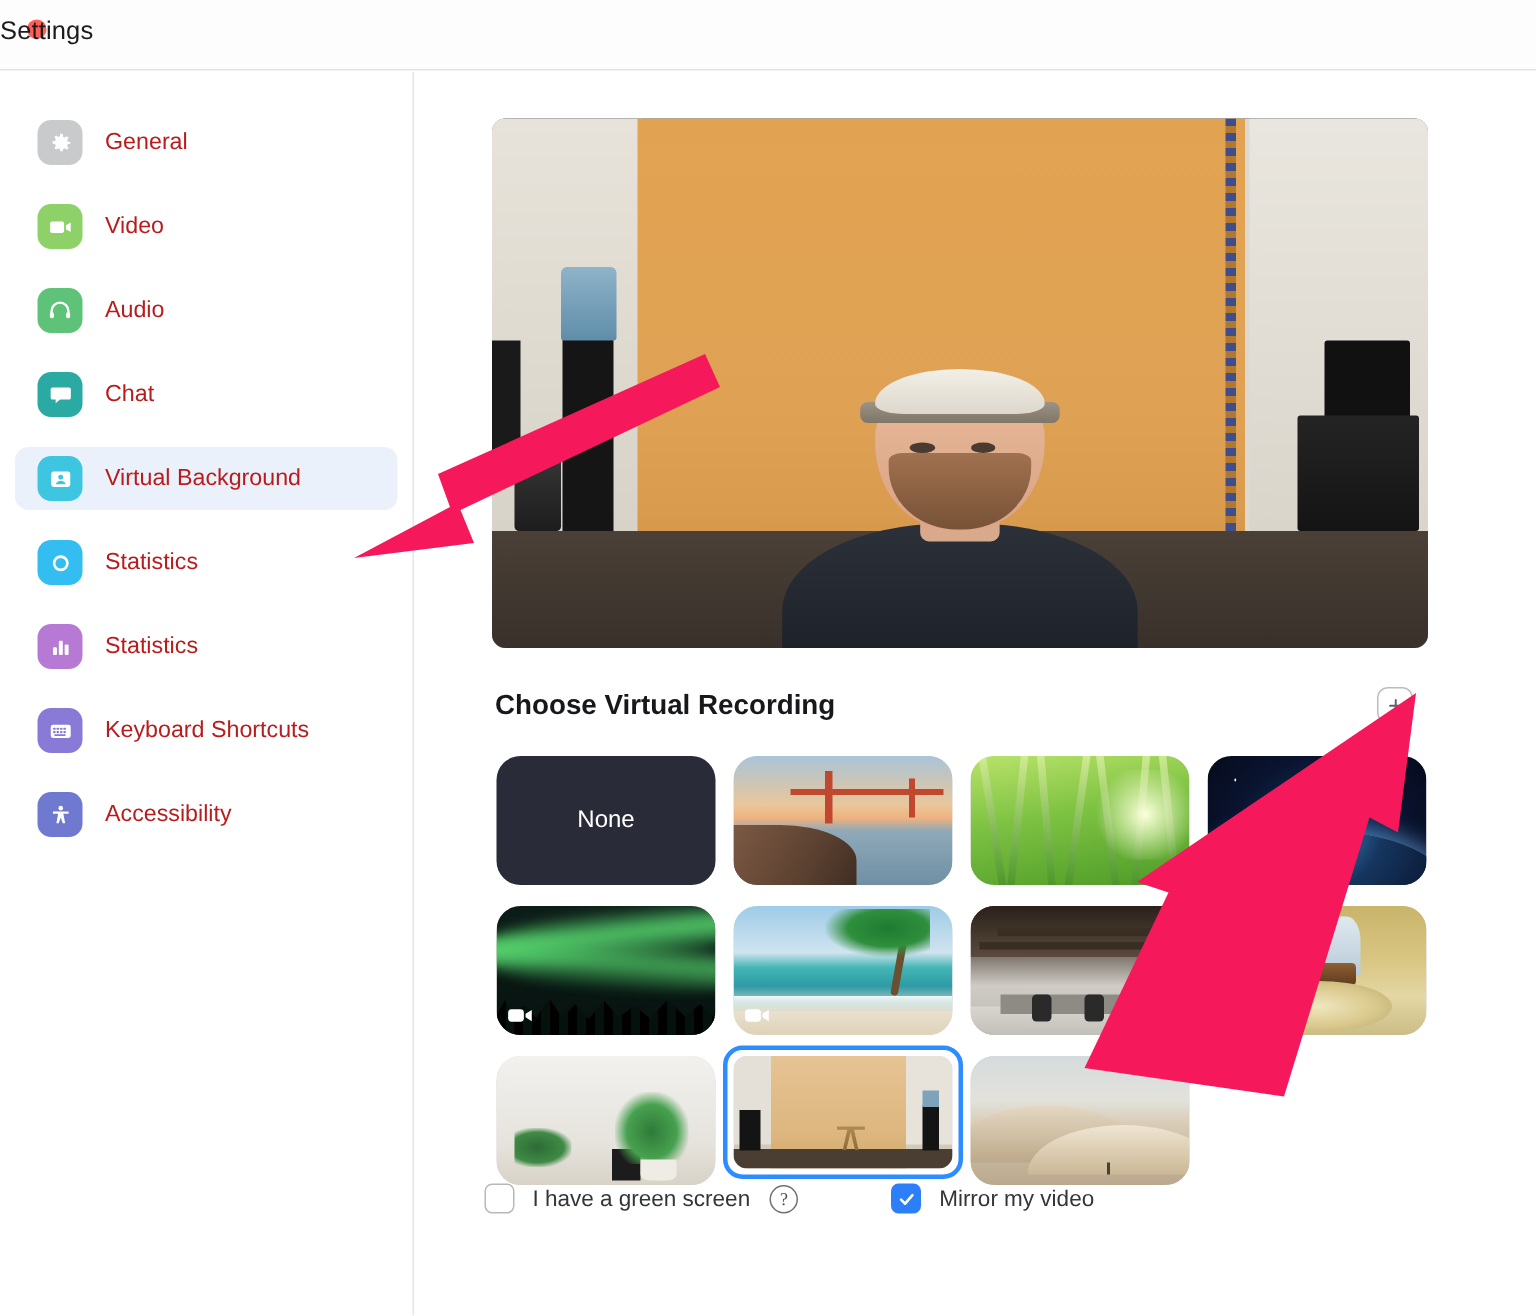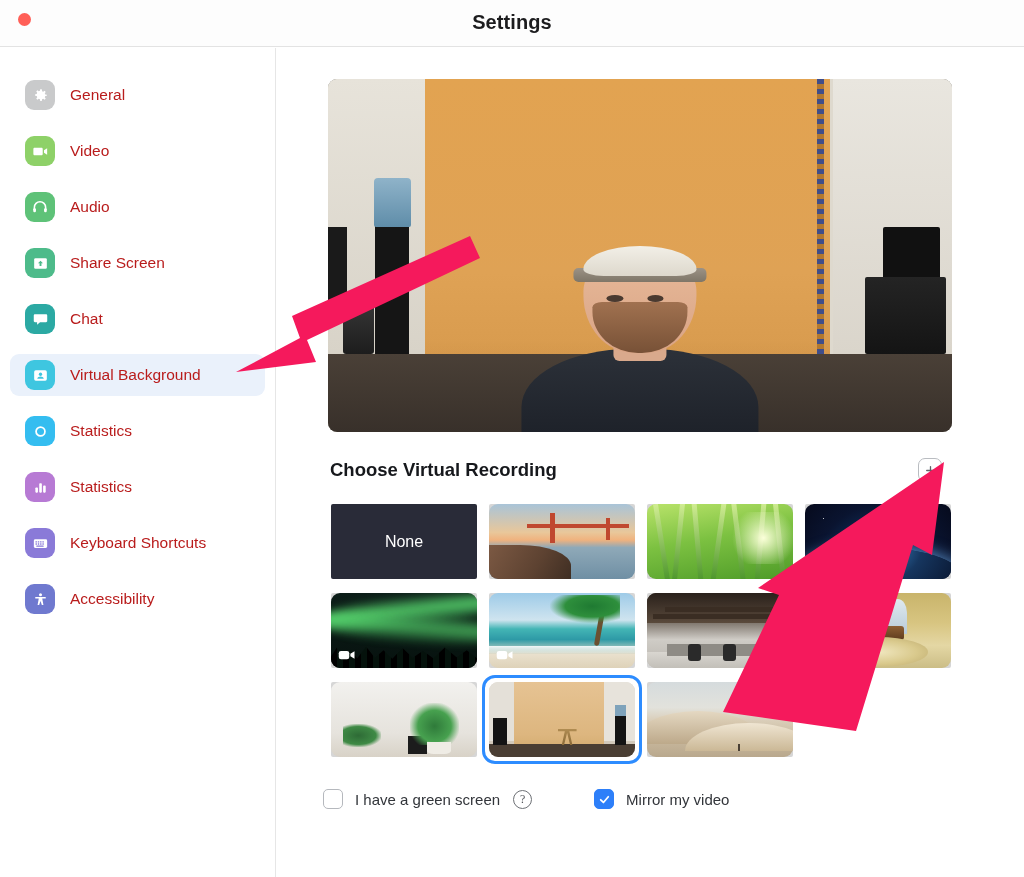--- a/index.html
+++ b/index.html
@@ -16,21 +16,21 @@
     position: absolute; left: 0; top: 0; width: 1024px; height: 47px;
     background: #fdfdfd; border-bottom: 1px solid #e3e3e3;
   }
   .traffic {
     position: absolute; left: 18px; top: 13px;
     width: 13px; height: 13px; border-radius: 50%;
     background: #ff5f57;
   }
   .win-title {
     position: absolute; left: 0; top: 11px; width: 1024px;
-    text-align: center; font-size: 20px; font-weight: bold; color: #1c1c1e;
+    font-size: 17px; font-weight: normal; color: #1c1c1e;
     letter-spacing: .1px;
   }
 
   
   .sidebar {
     position: absolute; left: 0; top: 48px; width: 276px; height: 829px;
     background: #fff; border-right: 1px solid #e6e6e6;
     padding-top: 26px;
   }
   .side-item {
@@ -122,22 +122,22 @@
   .plus-btn svg { display: block; }
 
   
   .grid {
     position: absolute; left: 54px; top: 456px;
     width: 626px;
     display: grid; grid-template-columns: repeat(4, 146px);
     column-gap: 12px; row-gap: 14px;
   }
   .thumb {
-    position: relative; width: 146px; height: 75px;
-    border-radius: 2px; overflow: hidden; cursor: pointer;
+    position: relative; width: 146px; height: 86px;
+    border-radius: 16px; overflow: hidden; cursor: pointer;
     background: #d6d6d6;
   }
   .thumb.sel-wrap {
     width: 146px; height: 75px; border-radius: 11px; overflow: visible;
     padding: 0; background: transparent;
   }
   .sel-ring {
     position: absolute; left: -7px; top: -7px; width: 160px; height: 89px;
     border: 3px solid #2d8cff; border-radius: 13px; pointer-events: none;
   }
@@ -300,29 +300,20 @@
       <span class="side-ico" style="background:#5ec278">
         <svg width="18" height="18" viewBox="0 0 24 24" fill="none" stroke="#fff" stroke-width="2.1">
             <path d="M4.5 15.5v-3a7.5 7.5 0 0 1 15 0v3" stroke-linecap="round"></path>
             <rect x="3" y="13.5" width="3.6" height="5.4" rx="1.6" fill="#fff" stroke="none"></rect>
             <rect x="17.4" y="13.5" width="3.6" height="5.4" rx="1.6" fill="#fff" stroke="none"></rect>
           </svg>
       </span>
       <span class="side-label">Audio</span>
     </div>
 
-    <div class="side-item">
-      <span class="side-ico" style="background:#4dbb8a">
-        <svg width="19" height="19" viewBox="0 0 24 24">
-            <rect x="4" y="5.5" width="16" height="13" rx="1.6" fill="#fff"></rect>
-            <path d="M12 8.4l3.2 3.4h-2v3.2h-2.4v-3.2h-2z" fill="#4dbb8a"></path>
-          </svg>
-      </span>
-      <span class="side-label">Share Screen</span>
-    </div>
 
     <div class="side-item">
       <span class="side-ico" style="background:#2ba9a3">
         <svg width="19" height="19" viewBox="0 0 24 24" fill="#fff">
             <path d="M5 5.5h14c.8 0 1.5.7 1.5 1.5v7c0 .8-.7 1.5-1.5 1.5h-7.6l-3.7 3.2v-3.2H5c-.8 0-1.5-.7-1.5-1.5V7c0-.8.7-1.5 1.5-1.5z"></path>
           </svg>
       </span>
       <span class="side-label">Chat</span>
     </div>
 

